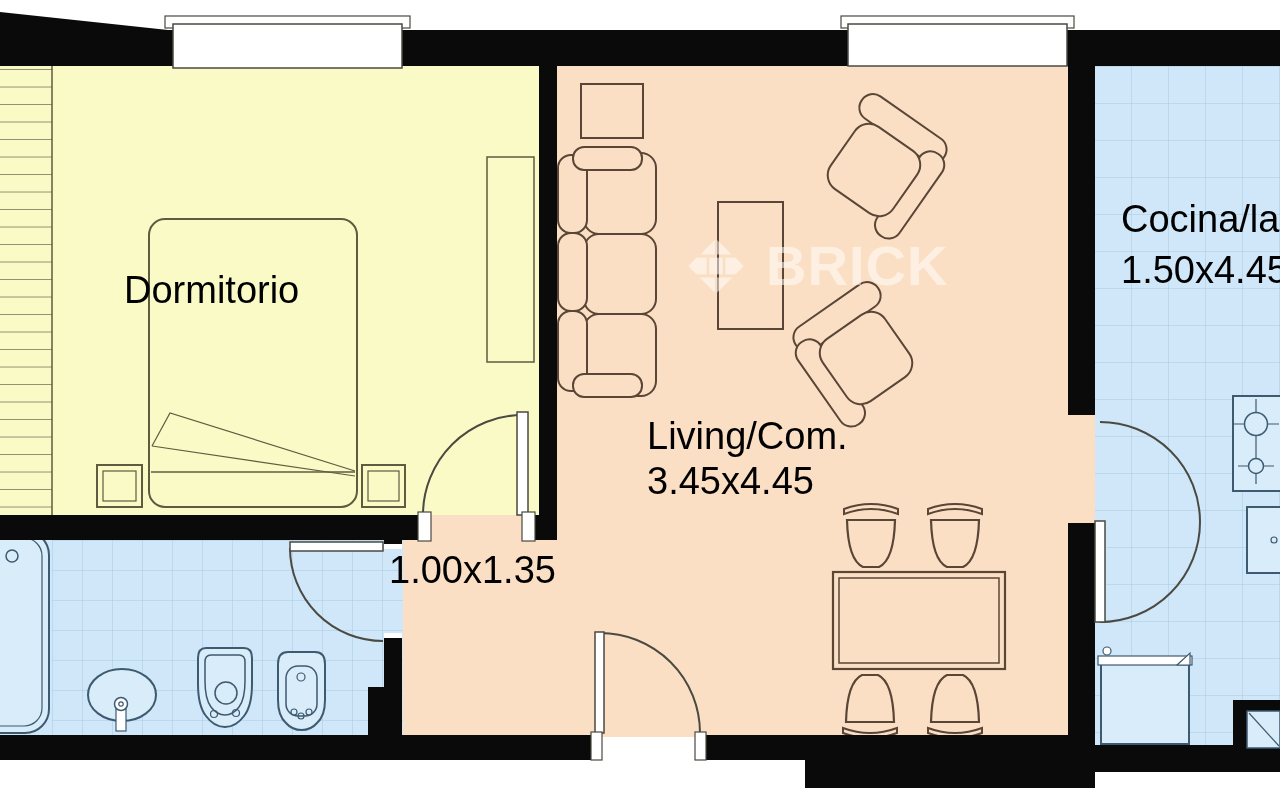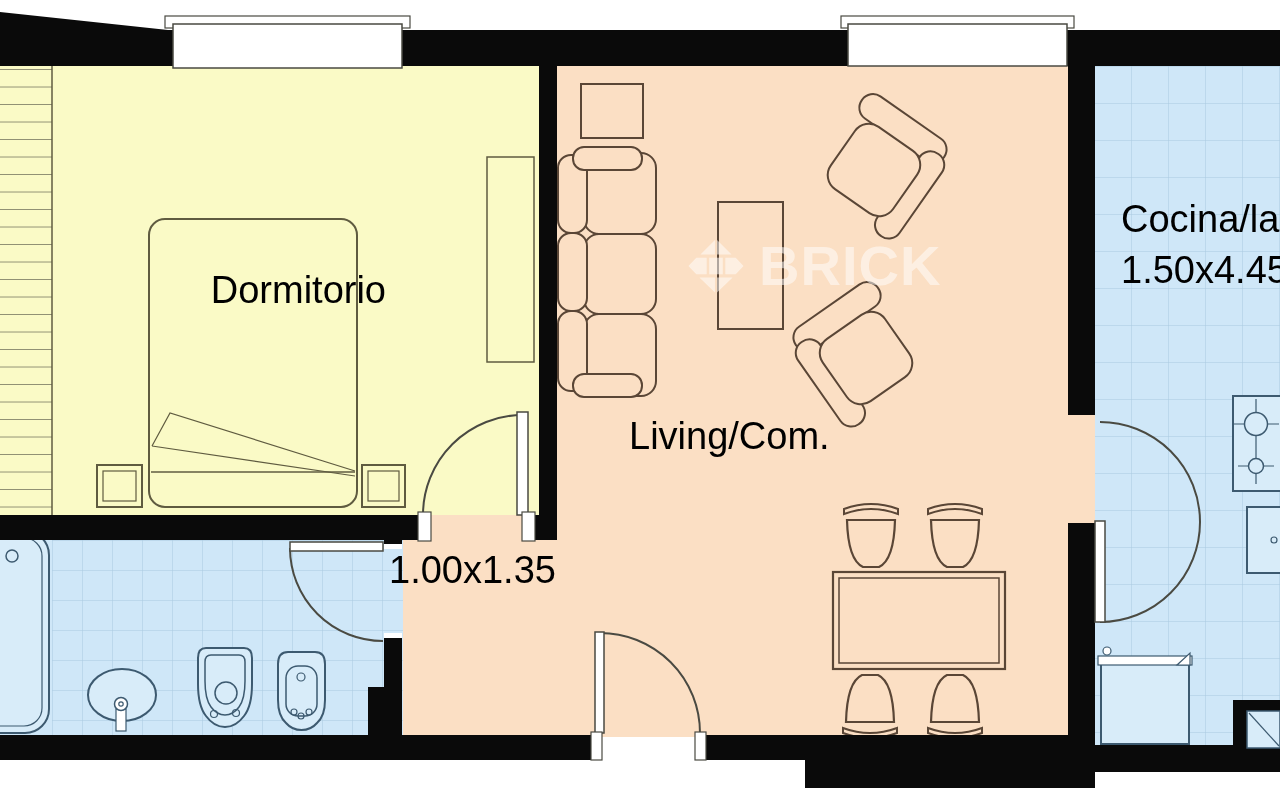--- a/index.html
+++ b/index.html
@@ -14,26 +14,26 @@
   .f-wall{fill:var(--c-wall);} .f-bed{fill:var(--c-bedroom);} .f-liv{fill:var(--c-living);}
   .f-wet{fill:var(--c-wet);} .f-fix{fill:var(--c-fixture);} .white{fill:#ffffff;} .none{fill:none;}
   
   .s-bedl{stroke:#5f5b40;} .s-liv{stroke:#5a4636;} .s-wet{stroke:#3d5a70;}
   .s-door{stroke:#4a4a42;} .s-win{stroke:#4a4a42;}
   .w1{stroke-width:1.2;} .w15{stroke-width:1.5;} .w2{stroke-width:2;} .w22{stroke-width:2.2;}
   .grid-line{stroke:var(--c-grid);stroke-width:1;fill:none;}
   
   .lbl{position:absolute;color:#000;font-size:38px;line-height:45px;white-space:nowrap;}
   .lbl span{display:block;}
-  #bedroom-label{left:136px;top:268px;width:250px;text-align:right;}
-  #living-label{left:629px;top:414px;}
+  #bedroom-label{left:124px;top:268px;width:250px;text-align:left;}
+  #living-label{left:647px;top:414px;}
   #hall-label{left:389px;top:548px;}
   #kitchen-label{left:1121px;top:194px;line-height:51px;}
   
-  #watermark{position:absolute;left:688px;top:237px;display:flex;align-items:center;gap:15px;opacity:.52;}
+  #watermark{position:absolute;left:688px;top:237px;display:flex;align-items:center;gap:22px;opacity:.52;}
   #watermark .wm-text{color:#ffffff;font-weight:bold;font-size:56px;line-height:57px;letter-spacing:1px;}
 </style>
 </head>
 <body>
 
 <div id="plan">
 
 <svg id="plan-svg" width="1280" height="800" viewBox="0 0 1280 800">
   <defs>
     <pattern id="t30" width="30" height="30" patternUnits="userSpaceOnUse" patternTransform="translate(22,0)">
@@ -207,20 +207,21 @@
     <path d="M1100,422 A100,100 0 0 1 1100,622" class="none s-door w2"></path>
     <rect x="1095" y="521" width="10" height="101" class="white s-door w15"></rect>
   </g>
 </svg>
 
 <div class="lbl" id="bedroom-label">
   <span>Dormitorio</span>
 </div>
 <div class="lbl" id="living-label">
   <span>Living/Com.</span>
+  <span>3.45x4.45</span>
 </div>
 <div class="lbl" id="hall-label">
   <span>1.00x1.35</span>
 </div>
 <div class="lbl" id="kitchen-label">
   <span>Cocina/la</span>
   <span>1.50x4.45</span>
 </div>
 
 <div id="watermark">

